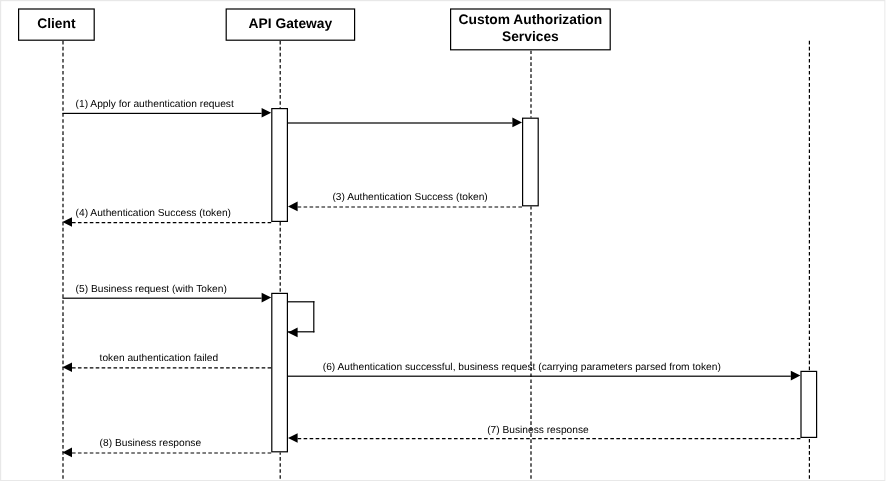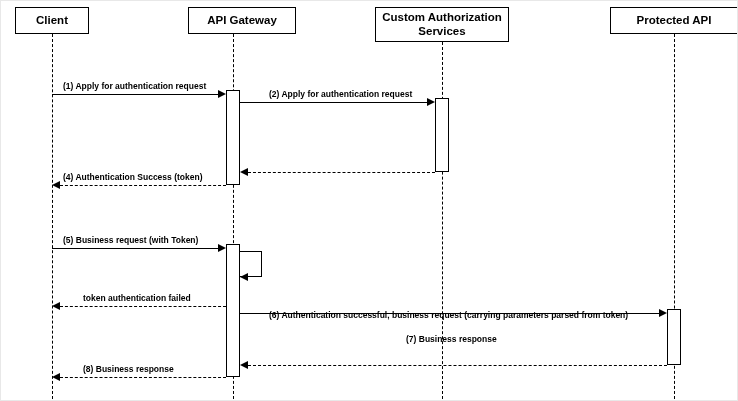--- a/index.html
+++ b/index.html
@@ -73,89 +73,86 @@
     border-left: 8px solid #000000;
   }
   .arrow-left {
     border-right: 8px solid #000000;
   }
   .msg-label {
     position: absolute;
     font-size: 8.5px;
     color: #000000;
     white-space: nowrap;
-    font-weight: bold;
+    font-weight: normal;
   }
   .self-seg {
     position: absolute;
     border: 1px solid #000000;
     border-left: none;
     box-sizing: border-box;
   }
 </style>
 </head>
 <body>
 
 <div id="canvas">
 
   <div class="lifeline-dash" style="left:51px; top:33px; height:365px;"></div>
   <div class="lifeline-dash" style="left:232px; top:33px; height:365px;"></div>
   <div class="lifeline-dash" style="left:441px; top:41px; height:357px;"></div>
   <div class="lifeline-dash" style="left:673px; top:33px; height:365px;"></div>
 
-  <div class="lifeline-head" style="left:14px; top:6px; width:74px; height:27px;">
+  <div class="lifeline-head" style="left:14px; top:6px; width:64px; height:27px;">
     <span>Client</span>
   </div>
   <div class="lifeline-head" style="left:187px; top:6px; width:108px; height:27px;">
     <span>API Gateway</span>
   </div>
   <div class="lifeline-head" style="left:374px; top:6px; width:134px; height:35px;">
     <span>Custom Authorization Services</span>
-  </div>
-  <div class="lifeline-head" style="left:609px; top:6px; width:128px; height:27px;">
-    <span>Protected API</span>
   </div>
 
   <div class="activation" style="left:225px; top:89px; width:14px; height:95px;"></div>
   <div class="activation" style="left:434px; top:97px; width:14px; height:74px;"></div>
   <div class="activation" style="left:225px; top:243px; width:14px; height:133px;"></div>
   <div class="activation" style="left:666px; top:308px; width:14px; height:56px;"></div>
 
 
   <div class="msg-line" style="left:51px; top:93px; width:166px;"></div>
   <div class="arrow-head arrow-right" style="left:217px; top:89px;"></div>
   <div class="msg-label" style="left:62px; top:80px;">(1) Apply for authentication request</div>
 
   <div class="msg-line" style="left:239px; top:101px; width:187px;"></div>
   <div class="arrow-head arrow-right" style="left:426px; top:97px;"></div>
-  <div class="msg-label" style="left:268px; top:88px;">(2) Apply for authentication request</div>
 
   <div class="msg-line dashed" style="left:247px; top:171px; width:187px;"></div>
   <div class="arrow-head arrow-left" style="left:239px; top:167px;"></div>
+  <div class="msg-label" style="left:276px; top:158px;">(3) Authentication Success (token)</div>
 
   <div class="msg-line dashed" style="left:59px; top:184px; width:166px;"></div>
   <div class="arrow-head arrow-left" style="left:51px; top:180px;"></div>
   <div class="msg-label" style="left:62px; top:171px;">(4) Authentication Success (token)</div>
 
   <div class="msg-line" style="left:51px; top:247px; width:166px;"></div>
   <div class="arrow-head arrow-right" style="left:217px; top:243px;"></div>
   <div class="msg-label" style="left:62px; top:234px;">(5) Business request (with Token)</div>
 
   <div class="self-seg" style="left:239px; top:250px; width:22px; height:26px; border-top:1px solid #000; border-right:1px solid #000; border-bottom:1px solid #000;"></div>
   <div class="arrow-head arrow-left" style="left:239px; top:272px;"></div>
 
   <div class="msg-line dashed" style="left:59px; top:305px; width:166px;"></div>
   <div class="arrow-head arrow-left" style="left:51px; top:301px;"></div>
   <div class="msg-label" style="left:82px; top:292px;">token authentication failed</div>
 
   <div class="msg-line" style="left:239px; top:312px; width:419px;"></div>
   <div class="arrow-head arrow-right" style="left:658px; top:308px;"></div>
-  <div class="msg-label" style="left:268px; top:309px;">(6) Authentication successful, business request (carrying parameters parsed from token)</div>
+  <div class="msg-label" style="left:268px; top:299px;">(6) Authentication successful, business request (carrying parameters parsed from token)</div>
 
   <div class="msg-line dashed" style="left:247px; top:364px; width:419px;"></div>
   <div class="arrow-head arrow-left" style="left:239px; top:360px;"></div>
-  <div class="msg-label" style="left:405px; top:333px;">(7) Business response</div>
+  <div class="msg-label" style="left:405px; top:352px;">(7) Business response</div>
 
   <div class="msg-line dashed" style="left:59px; top:376px; width:166px;"></div>
   <div class="arrow-head arrow-left" style="left:51px; top:372px;"></div>
   <div class="msg-label" style="left:82px; top:363px;">(8) Business response</div>
 
 </div>
 
 </body></html>

